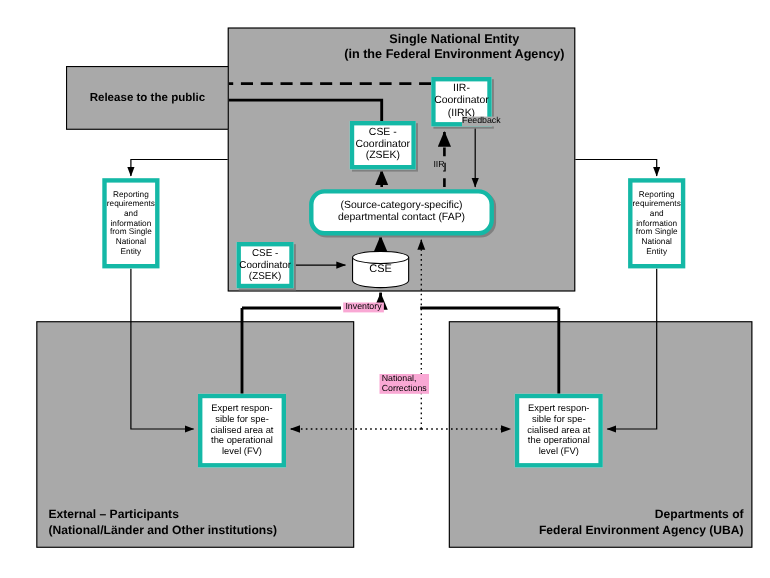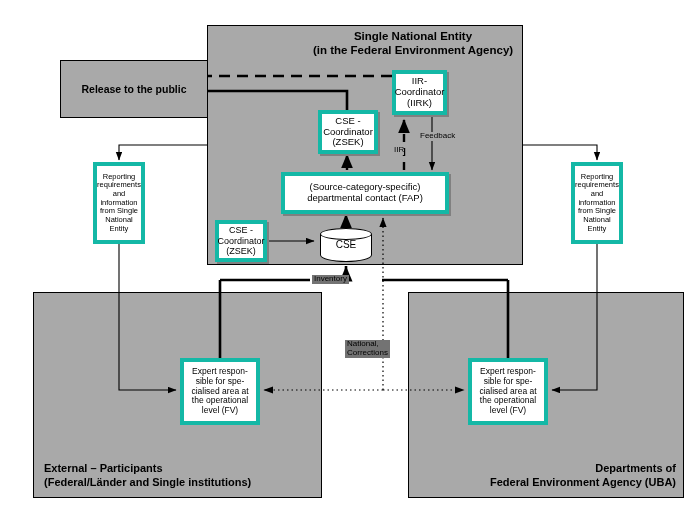--- a/index.html
+++ b/index.html
@@ -70,21 +70,21 @@
     position:absolute;left:0;top:11px;width:52px;
     text-align:center;font-size:10px;color:#000;
   }
   
   .edge-label{
     position:absolute;
     font-size:8px;color:#000;line-height:1.1;
     white-space:pre-line;
     background:transparent;
   }
-  .edge-label.onwhite{background:#737373;}
+  .edge-label.onwhite{background:#f9a8d4;}
   .edge-label.ongray{background:#a9a9a9;}
   svg#wires{position:absolute;left:0;top:0;width:700px;height:525px;}
 </style>
 </head>
 <body>
 
 <div id="canvas">
 
   <div class="panel" id="panel-top" style="left:207px;top:25px;width:316px;height:240px;"></div>
 
@@ -140,35 +140,35 @@
 
       <path d="M383,390 L383,218" stroke-width="1.2" stroke-dasharray="1.5,3" marker-end="url(#ah-thin)"></path>
       <path d="M383,390 L264,390" stroke-width="1.2" stroke-dasharray="1.5,3" marker-end="url(#ah-thin)"></path>
       <path d="M383,390 L464,390" stroke-width="1.2" stroke-dasharray="1.5,3" marker-end="url(#ah-thin)"></path>
     </g>
   </svg>
 
   <div class="panel-title" id="panel-top-title">Single National Entity
 (in the Federal Environment Agency)</div>
   <div class="panel-title" id="panel-bl-title">External – Participants
-(Federal/Länder and Single institutions)</div>
+(National/Länder and Other institutions)</div>
   <div class="panel-title" id="panel-br-title">Departments of
 Federal Environment Agency (UBA)</div>
 
   <div class="box gray" style="left:35px;top:60px;width:148px;height:58px;font-size:10.5px;">Release to the public</div>
 
   <div class="box shadow" style="left:392px;top:70px;width:55px;height:45px;font-size:9.5px;">IIR-
 Coordinator
 (IIRK)</div>
 
   <div class="box shadow" style="left:318px;top:110px;width:60px;height:44px;font-size:9.5px;">CSE -
 Coordinator
 (ZSEK)</div>
 
-  <div class="box shadow" style="left:281px;top:172px;width:168px;height:42px;font-size:9.5px;">(Source-category-specific)
+  <div class="box shadow" style="left:281px;top:172px;width:168px;height:42px;font-size:9.5px;border-radius:14px;">(Source-category-specific)
 departmental contact (FAP)</div>
 
   <div class="box shadow" style="left:215px;top:220px;width:52px;height:42px;font-size:9px;">CSE -
 Coordinator
 (ZSEK)</div>
 
   <div id="cse-db">
     <div class="cyl-body"></div>
     <div class="cyl-top"></div>
     <div class="cyl-label">CSE</div>
@@ -193,21 +193,21 @@
 cialised area at
 the operational
 level (FV)</div>
 
   <div class="box" style="left:468px;top:358px;width:80px;height:67px;font-size:8.5px;">Expert respon-
 sible for spe-
 cialised area at
 the operational
 level (FV)</div>
 
-  <div class="edge-label ongray" style="left:420px;top:132px;">Feedback</div>
+  <div class="edge-label ongray" style="left:420px;top:106px;">Feedback</div>
 
   <div class="edge-label ongray" style="left:394px;top:146px;">IIR</div>
 
   <div class="edge-label onwhite" style="left:312px;top:275px;padding:0 2px;">Inventory</div>
 
   <div class="edge-label onwhite" style="left:345px;top:340px;text-align:left;padding:0 2px;">National,
 Corrections</div>
 
 </div>
 

